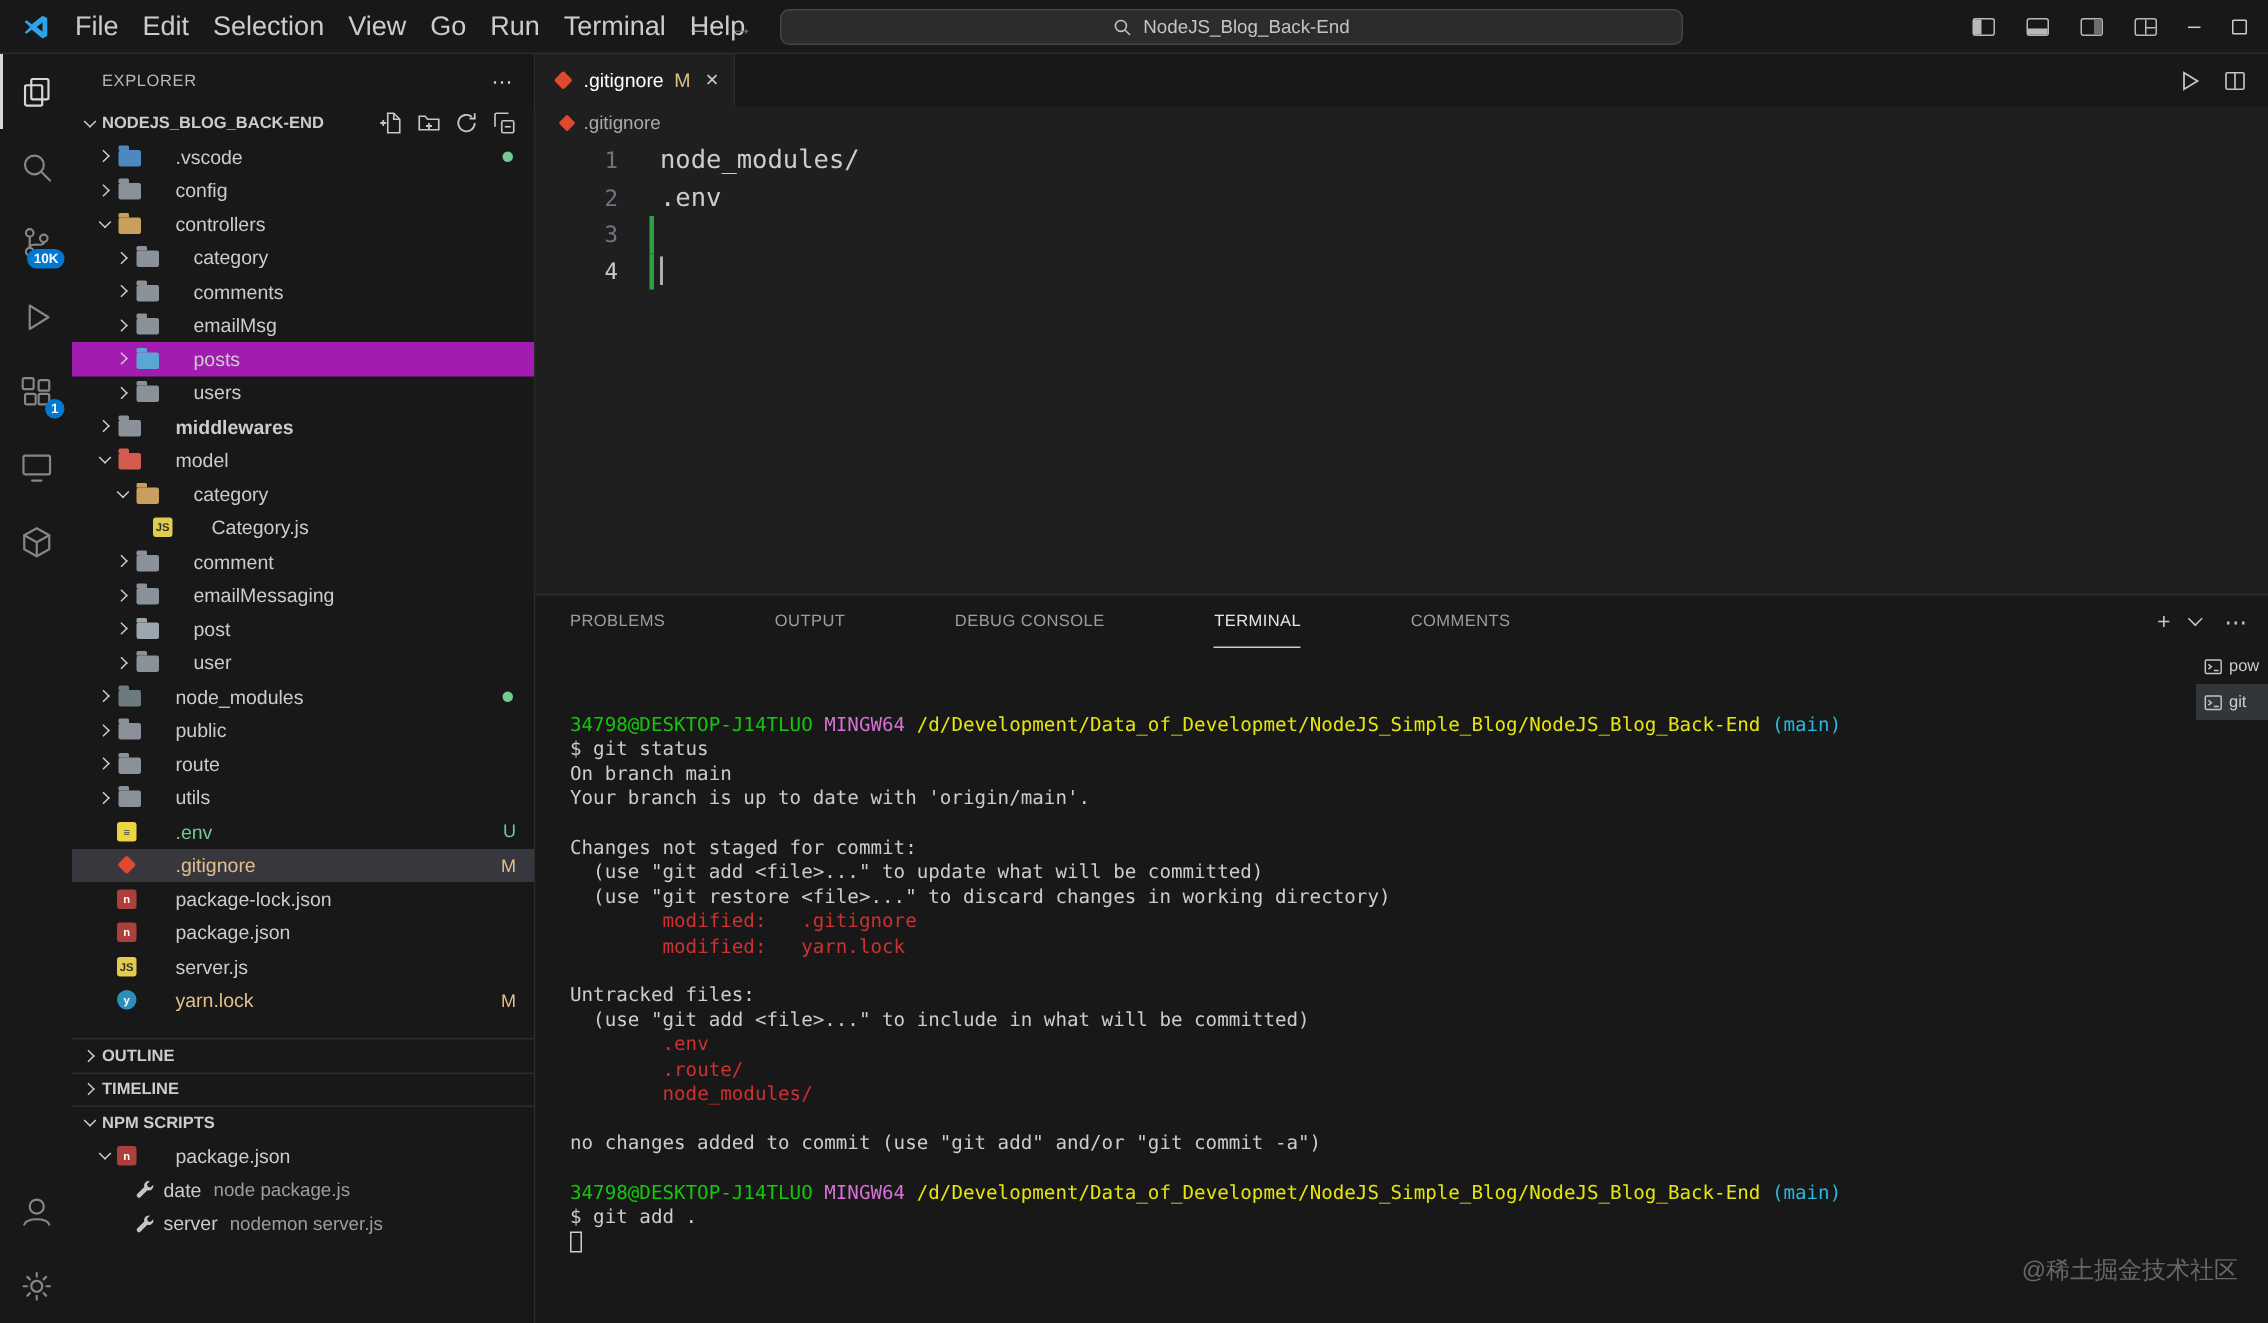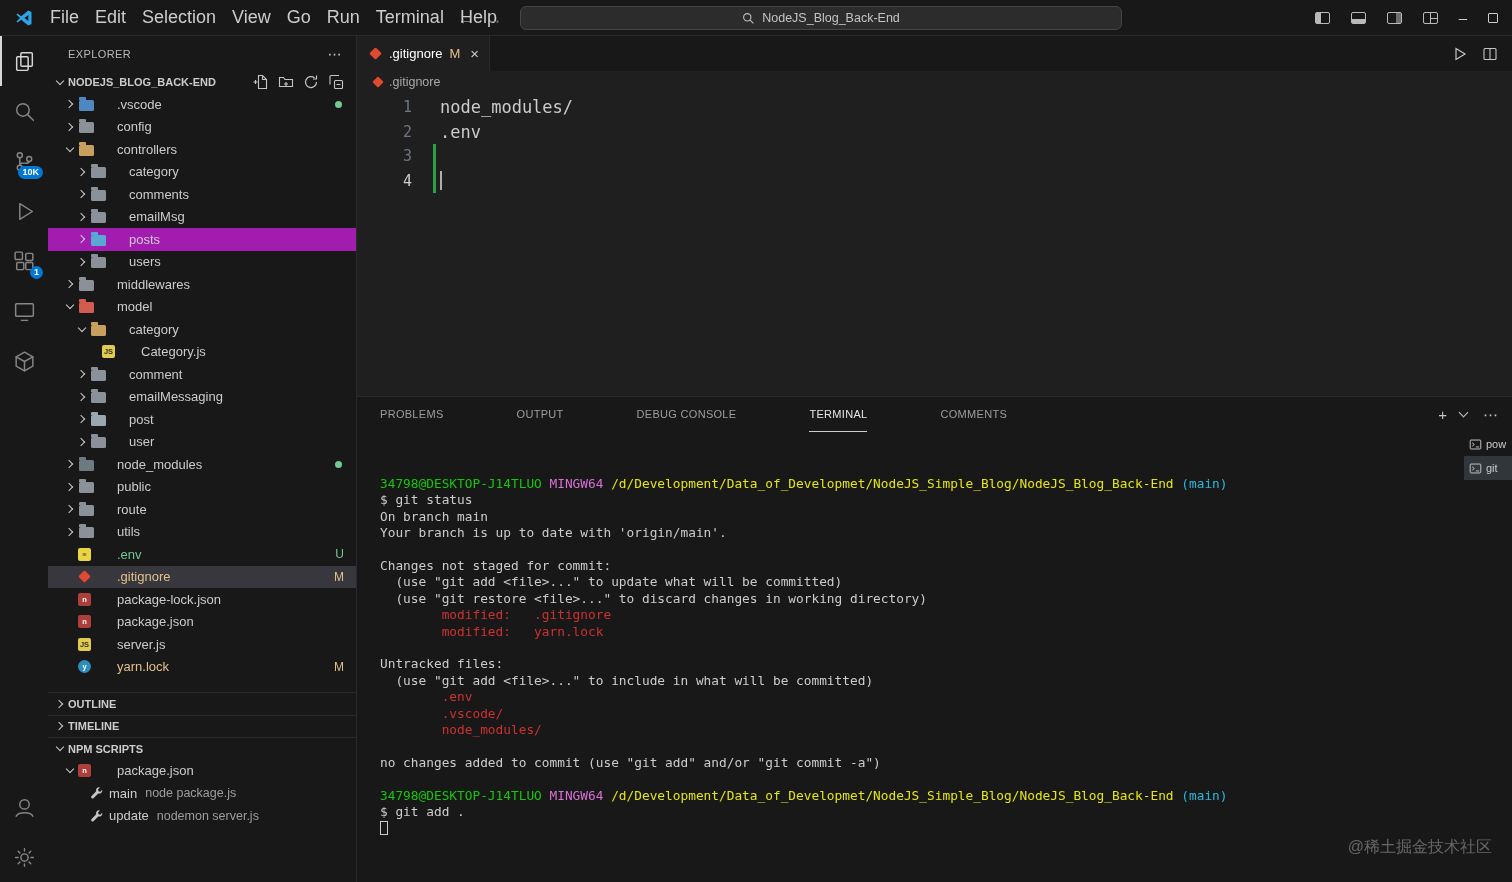--- a/index.html
+++ b/index.html
@@ -285,21 +285,21 @@
           <div class="tree-row highlight" style="padding-left: 26px;">
             <span class="twist"></span>
             <span class="folder" style="background: rgb(90, 167, 212);"></span>
             <span class="tree-label">posts</span>
           </div>
           <div class="tree-row" style="padding-left: 26px;">
             <span class="twist"></span>
             <span class="folder" style="background: rgb(138, 145, 153);"></span>
             <span class="tree-label">users</span>
           </div>
-          <div class="tree-row" style="padding-left: 14px;">
+          <div class="tree-row" style="padding-left: 14px; font-weight: bold;">
             <span class="twist"></span>
             <span class="folder" style="background: rgb(138, 145, 153);"></span>
             <span class="tree-label">middlewares</span>
           </div>
           <div class="tree-row" style="padding-left: 14px; text-align: right;">
             <span class="twist open"></span>
             <span class="folder" style="background: rgb(212, 91, 80);"></span>
             <span class="tree-label">model</span>
           </div>
           <div class="tree-row" style="padding-left: 26px;">
@@ -420,30 +420,30 @@
               <span class="fi fi-npm">n</span>
             </span>
             <span class="tree-label">package.json</span>
           </div>
           <div class="tree-row" style="padding-left: 40px;">
             <span class="wrench">
               <svg width="14" height="14" viewBox="0 0 16 16" fill="#c5c5c5">
                 <path d="M11.5 1.5a3.5 3.5 0 0 0-3.3 4.6L3 11.3a1.7 1.7 0 1 0 2.4 2.4l5.2-5.2a3.5 3.5 0 0 0 4.5-4.2l-2.2 2.2-2-.6-.6-2 2.2-2.2a3.6 3.6 0 0 0-1-.2z"></path>
               </svg>
             </span>
-            <span class="npm-name">main</span>
+            <span class="npm-name">date</span>
             <span class="npm-cmd">node package.js</span>
           </div>
           <div class="tree-row" style="padding-left: 40px;">
             <span class="wrench">
               <svg width="14" height="14" viewBox="0 0 16 16" fill="#c5c5c5">
                 <path d="M11.5 1.5a3.5 3.5 0 0 0-3.3 4.6L3 11.3a1.7 1.7 0 1 0 2.4 2.4l5.2-5.2a3.5 3.5 0 0 0 4.5-4.2l-2.2 2.2-2-.6-.6-2 2.2-2.2a3.6 3.6 0 0 0-1-.2z"></path>
               </svg>
             </span>
-            <span class="npm-name">update</span>
+            <span class="npm-name">server</span>
             <span class="npm-cmd">nodemon server.js</span>
           </div>
         </div>
     </div>
 
     <div class="editor-col">
       <div class="tabbar">
         <div class="tab">
           <span class="fi fi-git"></span>
           <span>.gitignore</span>
@@ -516,21 +516,21 @@
               <div class="t-line">&nbsp;</div>
               <div class="t-line"><span style="color: rgb(204, 204, 204);">Changes not staged for commit:</span></div>
               <div class="t-line"><span style="color: rgb(204, 204, 204);">  (use "git add &lt;file&gt;..." to update what will be committed)</span></div>
               <div class="t-line"><span style="color: rgb(204, 204, 204);">  (use "git restore &lt;file&gt;..." to discard changes in working directory)</span></div>
               <div class="t-line"><span style="color: rgb(204, 204, 204);">        </span><span style="color: rgb(205, 49, 49);">modified:   .gitignore</span></div>
               <div class="t-line"><span style="color: rgb(204, 204, 204);">        </span><span style="color: rgb(205, 49, 49);">modified:   yarn.lock</span></div>
               <div class="t-line">&nbsp;</div>
               <div class="t-line"><span style="color: rgb(204, 204, 204);">Untracked files:</span></div>
               <div class="t-line"><span style="color: rgb(204, 204, 204);">  (use "git add &lt;file&gt;..." to include in what will be committed)</span></div>
               <div class="t-line"><span style="color: rgb(204, 204, 204);">        </span><span style="color: rgb(205, 49, 49);">.env</span></div>
-              <div class="t-line"><span style="color: rgb(204, 204, 204);">        </span><span style="color: rgb(205, 49, 49);">.vscode/</span></div>
+              <div class="t-line"><span style="color: rgb(204, 204, 204);">        </span><span style="color: rgb(205, 49, 49);">.route/</span></div>
               <div class="t-line"><span style="color: rgb(204, 204, 204);">        </span><span style="color: rgb(205, 49, 49);">node_modules/</span></div>
               <div class="t-line">&nbsp;</div>
               <div class="t-line"><span style="color: rgb(204, 204, 204);">no changes added to commit (use "git add" and/or "git commit -a")</span></div>
               <div class="t-line">&nbsp;</div>
               <div class="t-line"><span style="color: rgb(22, 198, 12);">34798@DESKTOP-J14TLUO </span><span style="color: rgb(214, 112, 214);">MINGW64 </span><span style="color: rgb(229, 229, 16);">/d/Development/Data_of_Developmet/NodeJS_Simple_Blog/NodeJS_Blog_Back-End </span><span style="color: rgb(41, 184, 219);">(main)</span></div>
               <div class="t-line"><span style="color: rgb(204, 204, 204);">$ git add .</span></div>
               <div class="t-line"><span class="t-cursor"></span></div>
             </div>
           <div class="term-list">
               <div class="term-item">

